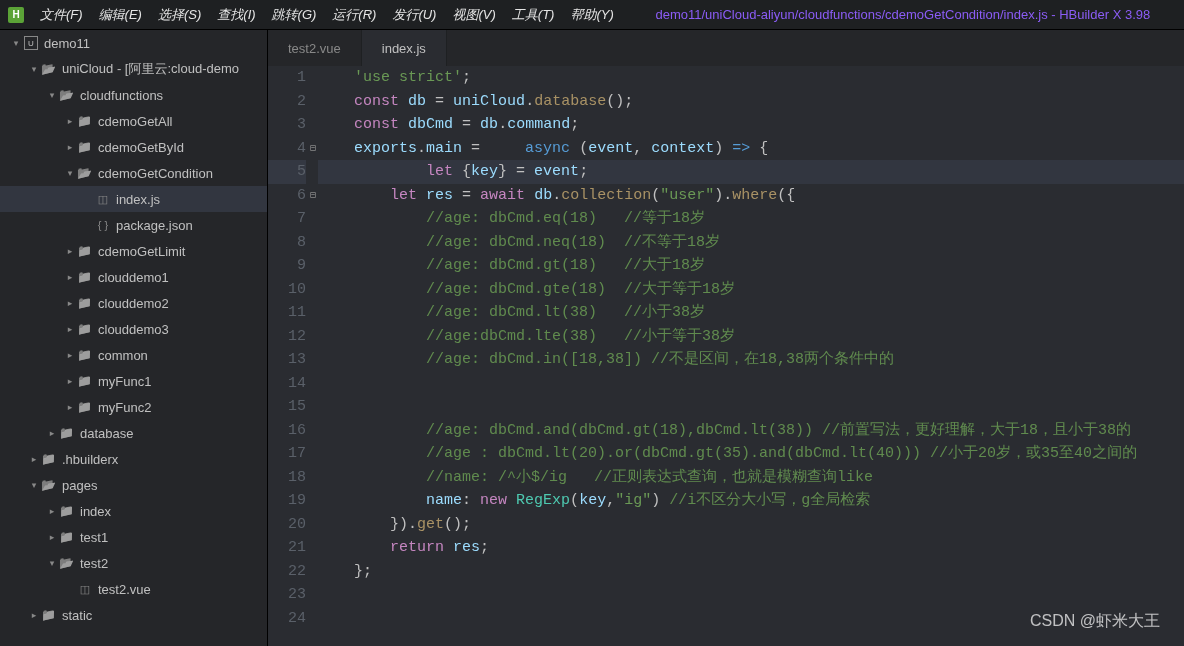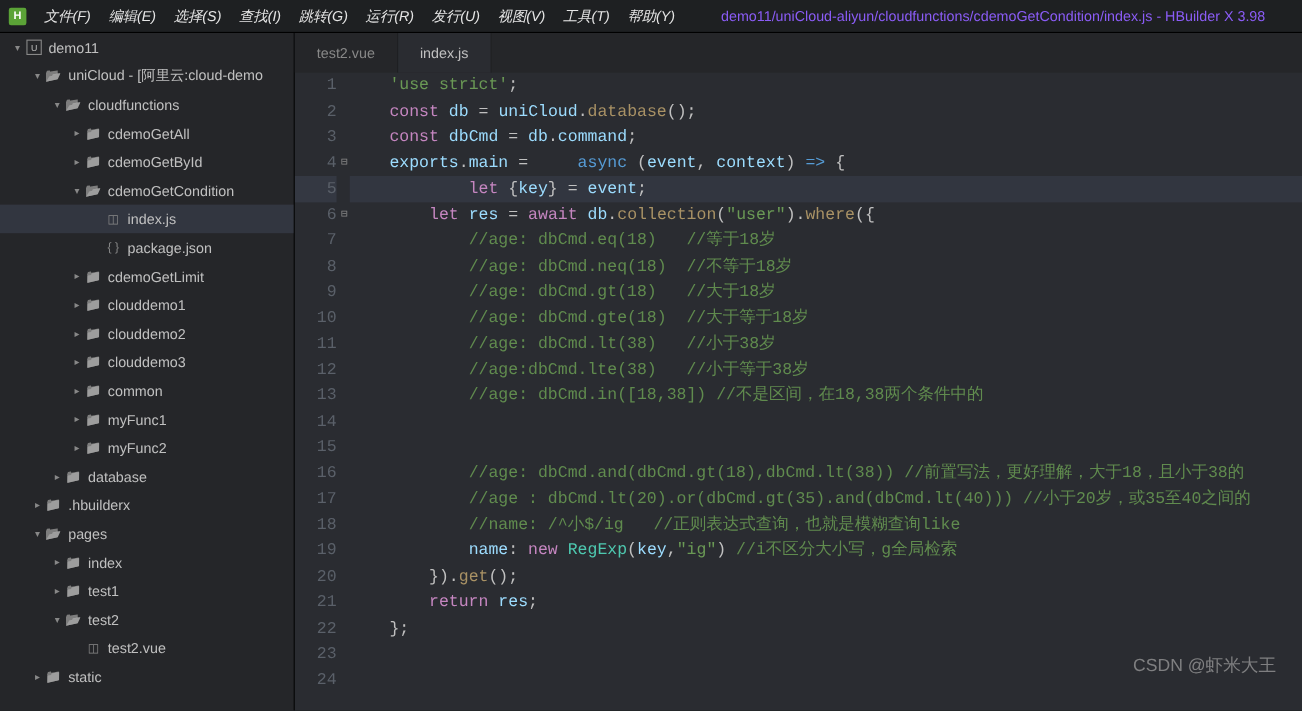--- a/index.html
+++ b/index.html
@@ -34,21 +34,21 @@
 .str { color: #6a9955; }
 .kw { color: #c586c0; }
 .kw2 { color: #569cd6; margin-left: 36px; }
 .var { color: #9cdcfe; }
 .fn { color: #a99265; }
 .op { color: #c0c0c0; }
 .cmt { color: #608b4e; }
 .cls { color: #4ec9b0; }
 .pun { color: #c0c0c0; }
 .arrow { color: #569cd6; }
-.watermark { position: absolute; bottom: 30px; right: 24px; color: #a3a3a3; font-size: 16px; opacity: 0.7; }
+.watermark { position: absolute; bottom: 14px; right: 24px; color: #ffffff; font-size: 16px; opacity: 0.7; }
 </style>
 </head>
 <body>
 
 <div class="menubar">
   <div class="logo">H</div>
   <div id="menu-items" style="display: flex; gap: 16px;">
       <span class="menu-item">文件(F)</span>
       <span class="menu-item">编辑(E)</span>
       <span class="menu-item">选择(S)</span>

